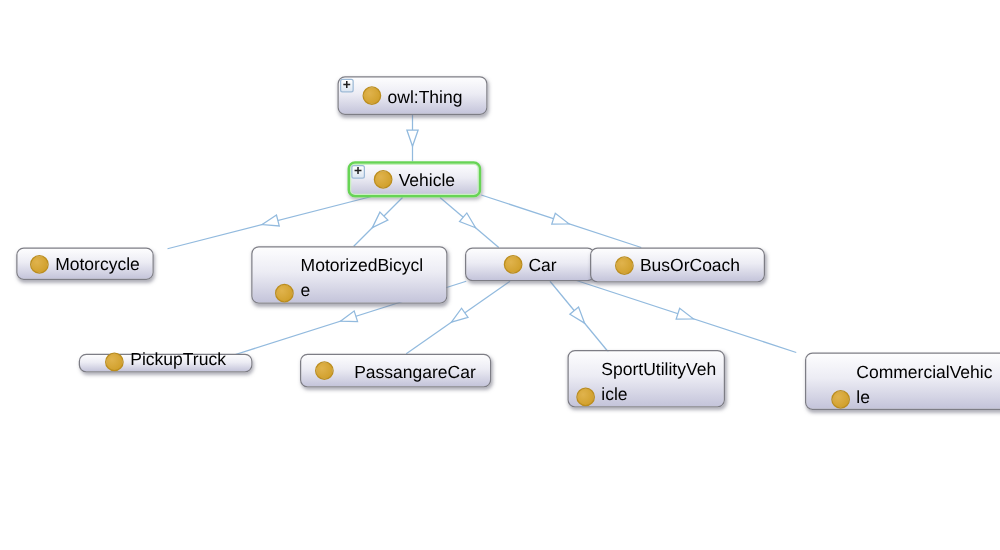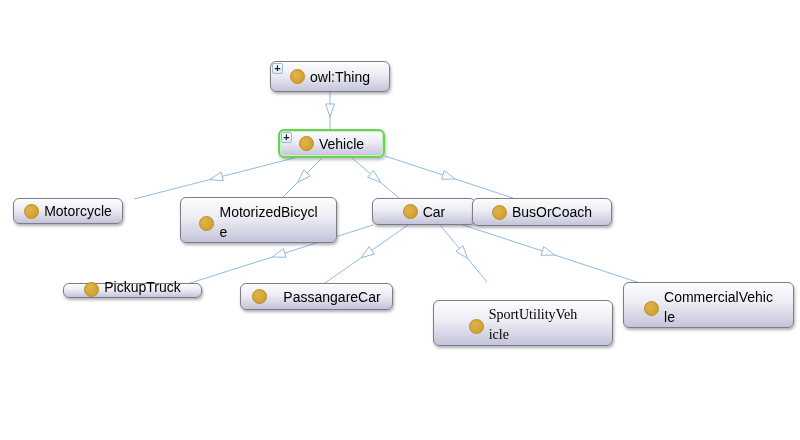--- a/index.html
+++ b/index.html
@@ -10,21 +10,21 @@
   #edges{position:absolute;left:0;top:0;width:800px;height:440px;z-index:1;}
   .node{
     position:absolute;z-index:2;box-sizing:border-box;
     display:flex;align-items:center;justify-content:center;gap:5px;
     border:1px solid #7d7d85;border-radius:6px;
     background:linear-gradient(180deg,#fdfdfe 0%,#ececf4 45%,#c4c4da 100%);
     box-shadow:1px 2px 3px rgba(110,110,125,.55);
     font-size:14px;color:#000;cursor:pointer;
   }
   .node.selected{border:2px solid #67d455;box-shadow:1px 2px 3px rgba(110,110,125,.45),inset 0 0 0 1px #c9f0c0;}
-  .node.multiline{align-items:center;padding-top:3px;}
+  .node.multiline{align-items:flex-end;padding-top:3px;margin-left:21px;}
   .node.multiline .circle{margin-top:3px;}
   .label{white-space:pre-line;line-height:20px;text-align:left;}
   .circle{
     width:15px;height:15px;border-radius:50%;flex:none;
     background:radial-gradient(circle at 35% 35%,#e0b34d,#cc9a22);
     border:1px solid #bb8d1e;box-sizing:border-box;
   }
   .plus{
     position:absolute;top:1px;left:1px;width:11px;height:11px;box-sizing:border-box;
     background:linear-gradient(#ffffff,#dce6f2);border:1px solid #9cb9d6;border-radius:2px;
@@ -89,21 +89,21 @@
     <div class="node" style="left: 63px; top: 283px; width: 139px; height: 15px; align-items: flex-end;">
 
     <span class="circle"></span>
     <span class="label">PickupTruck</span>
   </div>
     <div class="node" style="left: 240px; top: 283px; width: 153px; height: 27px; gap: 16px;">
 
     <span class="circle"></span>
     <span class="label">PassangareCar</span>
   </div>
-    <div class="node multiline" style="left: 433px; top: 300px; width: 180px; height: 46px; font-family: Liberation Serif, serif;">
+    <div class="node multiline" style="left: 433px; top: 280px; width: 126px; height: 46px;">
 
     <span class="circle"></span>
     <span class="label">SportUtilityVeh
 icle</span>
   </div>
     <div class="node multiline" style="left: 623px; top: 282px; width: 171px; height: 46px;">
 
     <span class="circle"></span>
     <span class="label">CommercialVehic
 le</span>

